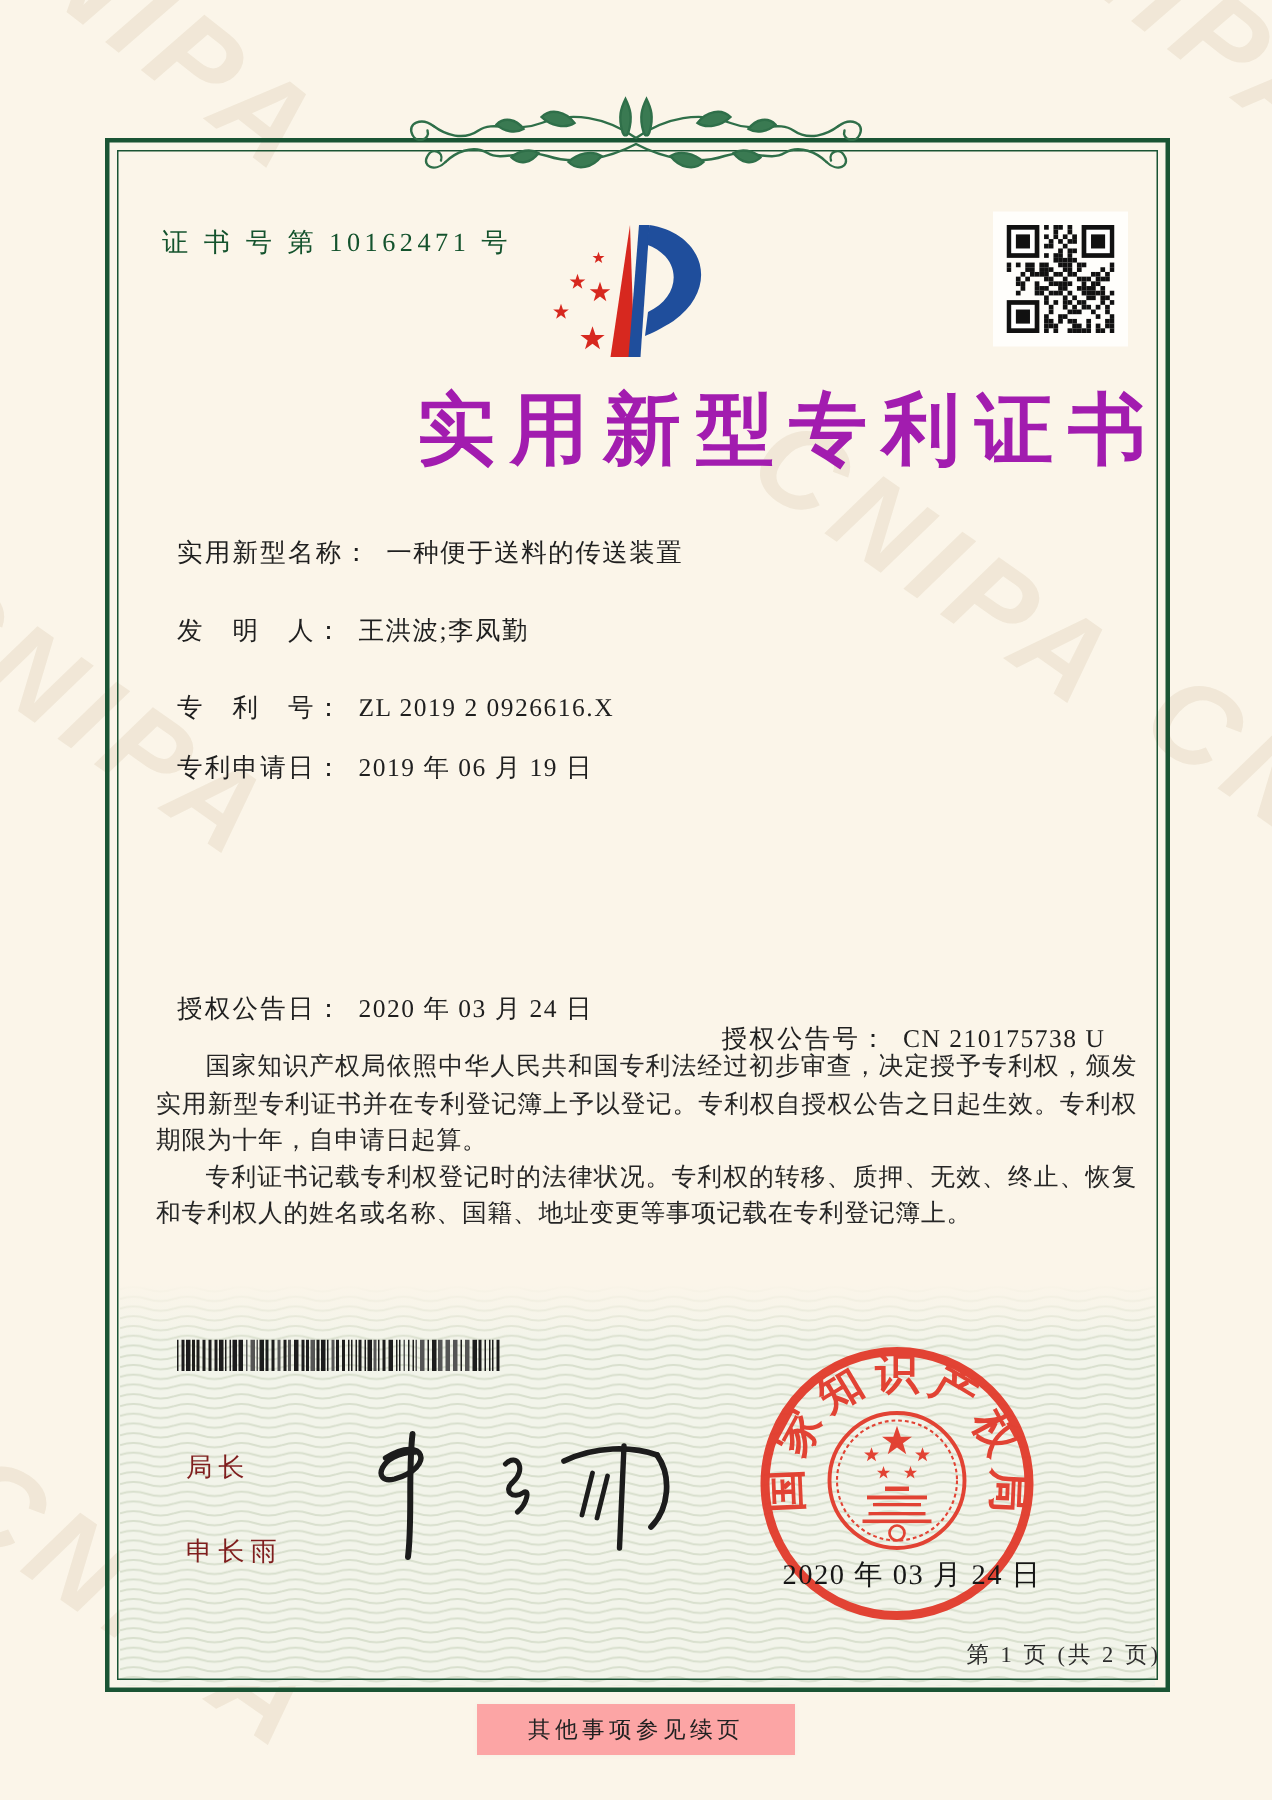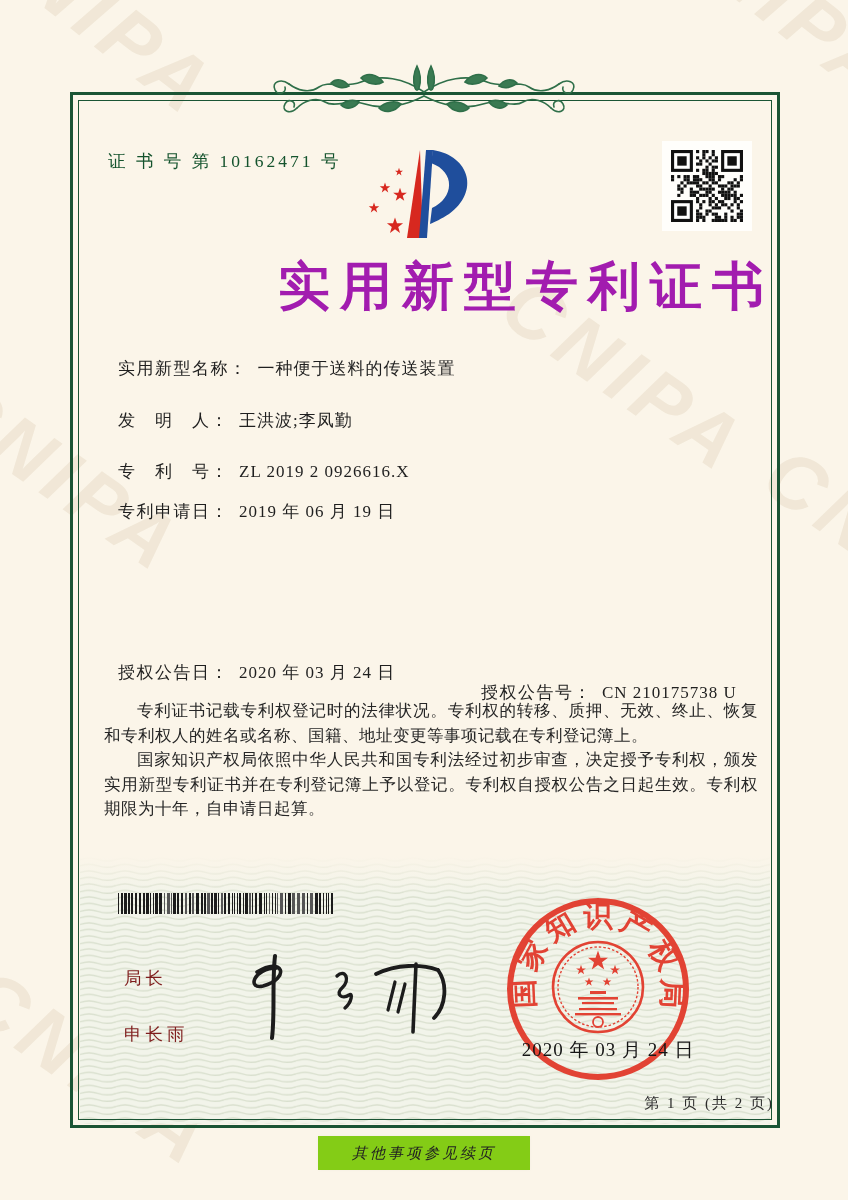--- a/index.html
+++ b/index.html
@@ -45,23 +45,23 @@
       color:#7f1d1d;letter-spacing:4px;}
   .officer .line2{margin-top:32px;}
   .sig{position:absolute;left:245px;top:942px;z-index:5;}
 
   .seal{position:absolute;left:506px;top:897px;z-index:5;opacity:.95;}
   .sealdate{position:absolute;left:518px;top:1037px;width:180px;text-align:center;
       font-size:19px;color:#161616;letter-spacing:1px;z-index:6;white-space:nowrap;}
 
   .pageno{position:absolute;left:70px;top:1094px;width:704px;text-align:right;
       font-size:15px;letter-spacing:2px;color:#2c2c2c;z-index:4;}
-  .contnote{position:absolute;left:318px;top:1136px;width:212px;height:34px;background:#84cc16;
+  .contnote{position:absolute;left:318px;top:1136px;width:212px;height:34px;background:#fca5a5;
       z-index:4;display:flex;align-items:center;justify-content:center;
-      font-size:15px;letter-spacing:3px;color:#222;box-shadow:0 0 4px rgba(0,0,0,.03);font-style:italic;}
+      font-size:15px;letter-spacing:3px;color:#222;box-shadow:0 0 4px rgba(0,0,0,.03);}
 </style>
 </head>
 <body>
 
 <div class="page">
 
   <div class="wm" style="left:-48px;top:-34px;font-size:80px;transform:rotate(38deg);">CNIPA</div>
   <div class="wm" style="left:636px;top:-48px;font-size:80px;transform:rotate(38deg);">CNIPA</div>
   <div class="wm" style="left:486px;top:330px;font-size:78px;transform:rotate(35deg);">CNIPA</div>
   <div class="wm" style="left:-78px;top:430px;font-size:78px;transform:rotate(35deg);">CNIPA</div>
@@ -322,22 +322,22 @@
     <span class="lab">专利申请日：</span><span class="val">2019 年 06 月 19 日</span>
   </div>
   <div class="frow" style="top:661px;width:640px">
     <span class="lab">授权公告日：</span><span class="val">2020 年 03 月 24 日</span>
     <span class="grant2">
       <span class="lab">授权公告号：</span><span class="val">CN 210175738 U</span>
     </span>
   </div>
 
   <div class="bodytext">
+    <p>国家知识产权局依照中华人民共和国专利法经过初步审查，决定授予专利权，颁发实用新型专利证书并在专利登记簿上予以登记。专利权自授权公告之日起生效。专利权期限为十年，自申请日起算。</p>
     <p>专利证书记载专利权登记时的法律状况。专利权的转移、质押、无效、终止、恢复和专利权人的姓名或名称、国籍、地址变更等事项记载在专利登记簿上。</p>
-    <p>国家知识产权局依照中华人民共和国专利法经过初步审查，决定授予专利权，颁发实用新型专利证书并在专利登记簿上予以登记。专利权自授权公告之日起生效。专利权期限为十年，自申请日起算。</p>
   </div>
 
   <svg class="barcode" id="bcsvg" width="220" height="21">
       <rect x="0" y="0" width="1" height="21" fill="#1c1c1c"></rect>
       <rect x="3" y="0" width="2" height="21" fill="#1c1c1c"></rect>
       <rect x="6" y="0" width="3" height="21" fill="#1c1c1c"></rect>
       <rect x="10" y="0" width="2" height="21" fill="#1c1c1c"></rect>
       <rect x="13" y="0" width="2" height="21" fill="#1c1c1c"></rect>
       <rect x="17" y="0" width="2" height="21" fill="#1c1c1c"></rect>
       <rect x="21" y="0" width="2" height="21" fill="#1c1c1c"></rect>

